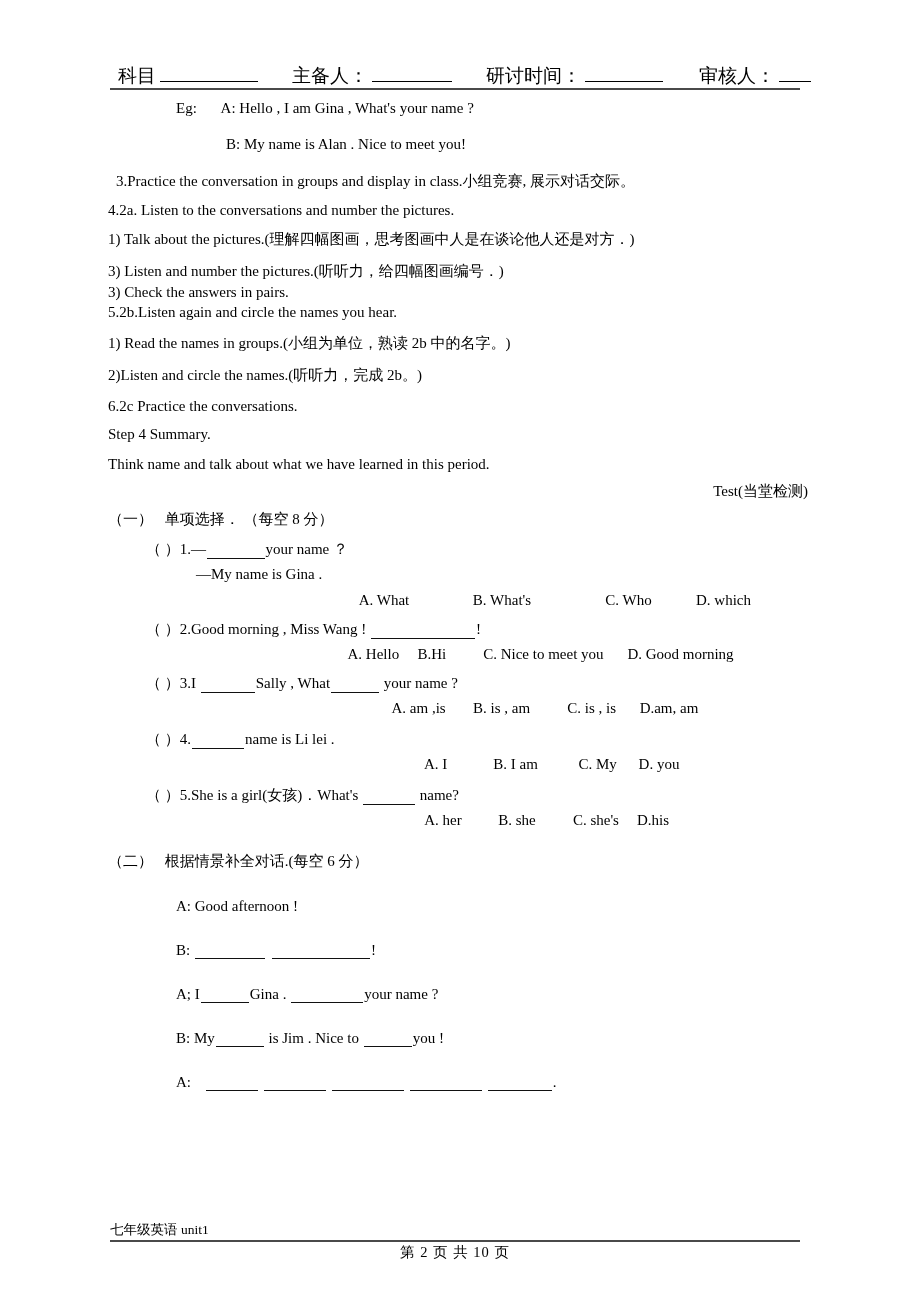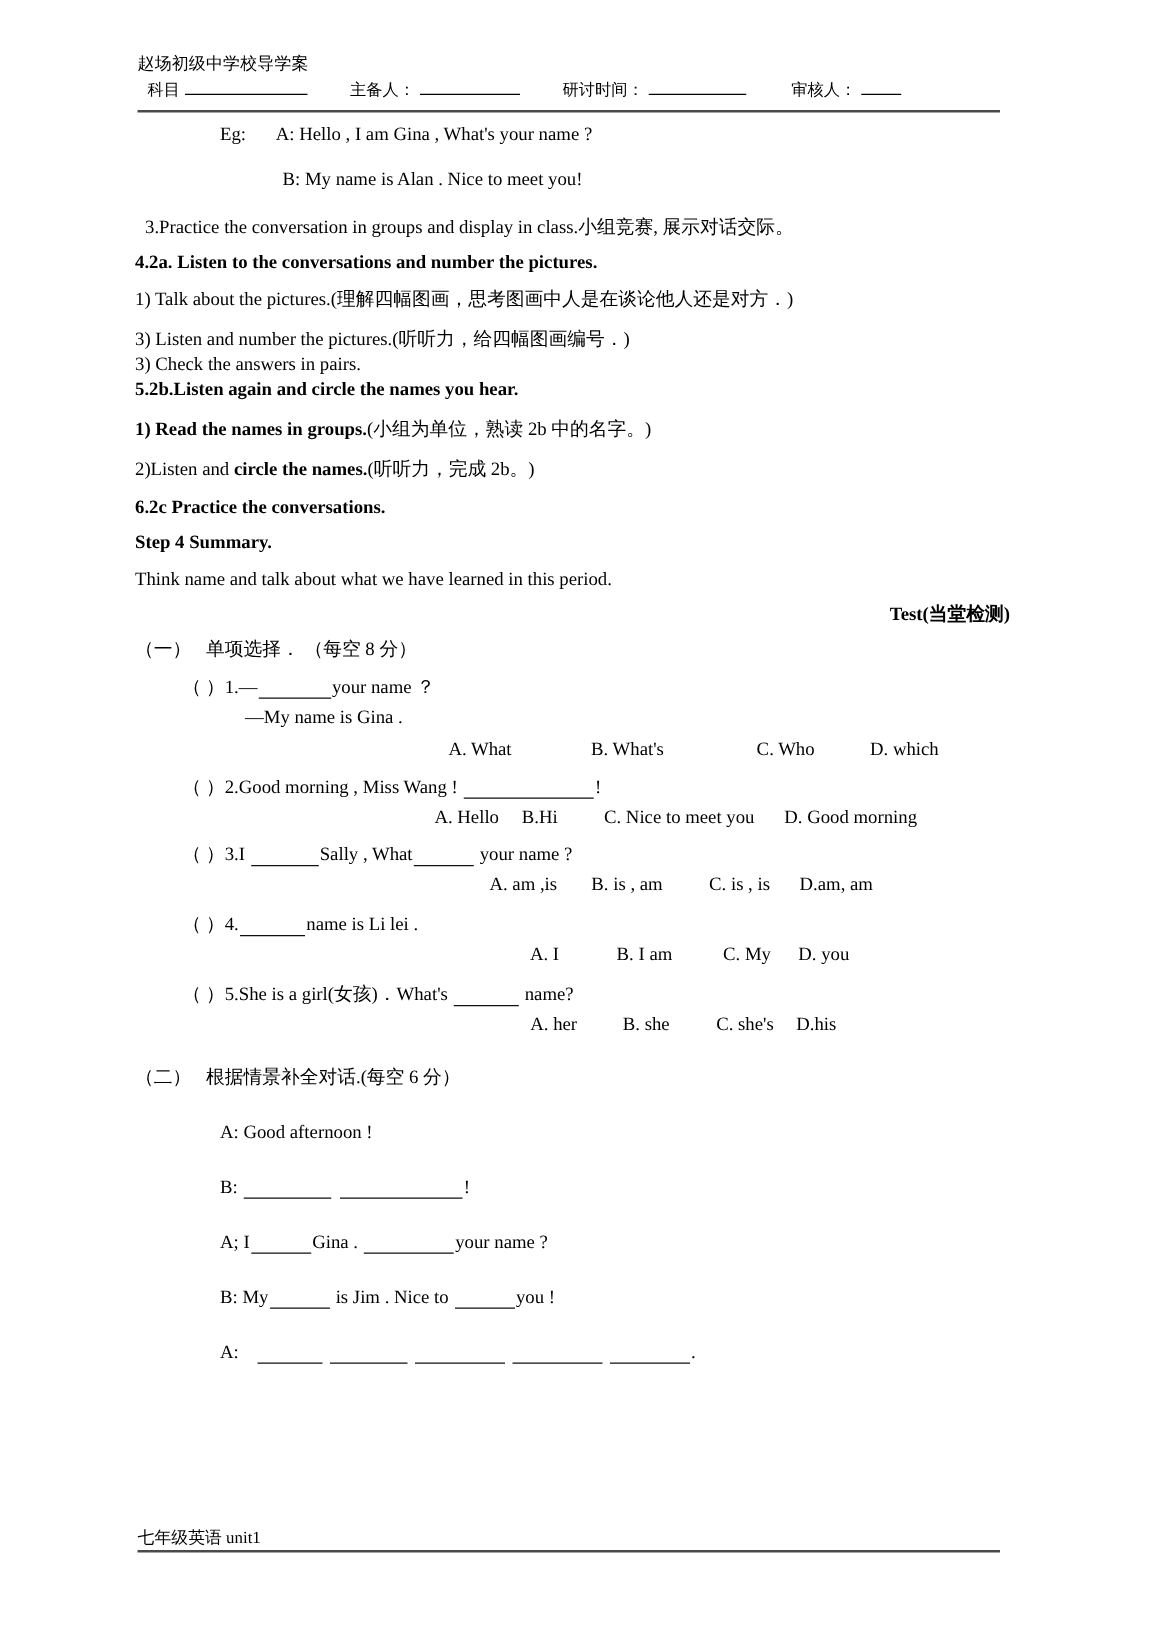--- a/index.html
+++ b/index.html
@@ -29,22 +29,22 @@
     left: 110px;
     top: 42px;
     width: 690px;
   }
   .hdr-title {
     font-size: 13.5px;
     line-height: 17px;
     letter-spacing: 0.2px;
   }
   .hdr-fields {
-    margin-top: 3px;
-    font-size: 13px;
+    margin-top: 21px;
+    font-size: 19px;
     line-height: 20px;
     white-space: nowrap;
     padding-left: 8px;
   }
   .hdr-fields .fld { margin-right: 4px; }
   .hdr-fields .gap-a { display: inline-block; width: 34px; }
   .hdr-fields .gap-b { display: inline-block; width: 34px; }
   .hdr-fields .gap-c { display: inline-block; width: 36px; }
   .blank-u {
     display: inline-block;
@@ -62,21 +62,21 @@
   }
 
   
   .content {
     position: absolute;
     left: 108px;
     top: 96px;
     width: 700px;
     font-size: 15px;
   }
-  .b { font-weight: bold; }
+  .b { font-weight: normal; }
   .ind-eg  { padding-left: 68px; }
   .ind-b   { padding-left: 118px; }
   .ind-1   { padding-left: 8px; }
   .ind-q   { padding-left: 38px; }
   .ind-opt { padding-left: 80px; text-align: center; }
   .ind-dlg { padding-left: 68px; }
 
   
   .r { position: absolute; left: 0; width: 700px; white-space: nowrap; }
 
@@ -118,21 +118,20 @@
     line-height: 18px;
     letter-spacing: 1px;
   }
 </style>
 </head>
 <body>
 
 <div class="page">
 
   <div class="header">
-    <div class="hdr-title">赵场初级中学校导学案</div>
     <div class="hdr-fields">
       <span class="fld">科目</span><span class="blank-u" style="width:98px"></span><span class="gap-a"></span><span class="fld">主备人：</span><span class="blank-u" style="width:80px"></span><span class="gap-b"></span><span class="fld">研讨时间：</span><span class="blank-u" style="width:78px"></span><span class="gap-c"></span><span class="fld">审核人：</span><span class="blank-u" style="width:32px"></span>
     </div>
   </div>
   <div class="header-rule"></div>
 
   <div class="content">
 
     <div class="r ind-eg" style="top:4px">
       <span>Eg:</span>
@@ -257,14 +256,15 @@
     </div>
 
     <div class="r ind-dlg" style="top:978px">
       <span>A: </span><span style="display:inline-block;width:10px"></span><span class="bl" style="width:52px"></span><span style="display:inline-block;width:4px"></span><span class="bl" style="width:62px"></span><span style="display:inline-block;width:4px"></span><span class="bl" style="width:72px"></span><span style="display:inline-block;width:4px"></span><span class="bl" style="width:72px"></span><span style="display:inline-block;width:4px"></span><span class="bl" style="width:64px"></span><span>.</span>
     </div>
 
   </div>
 
   <div class="footer-text">七年级英语 unit1</div>
   <div class="footer-rule"></div>
+  <div class="footer-page">第 2 页 共 10 页</div>
 
 </div>
 
 </body></html>

